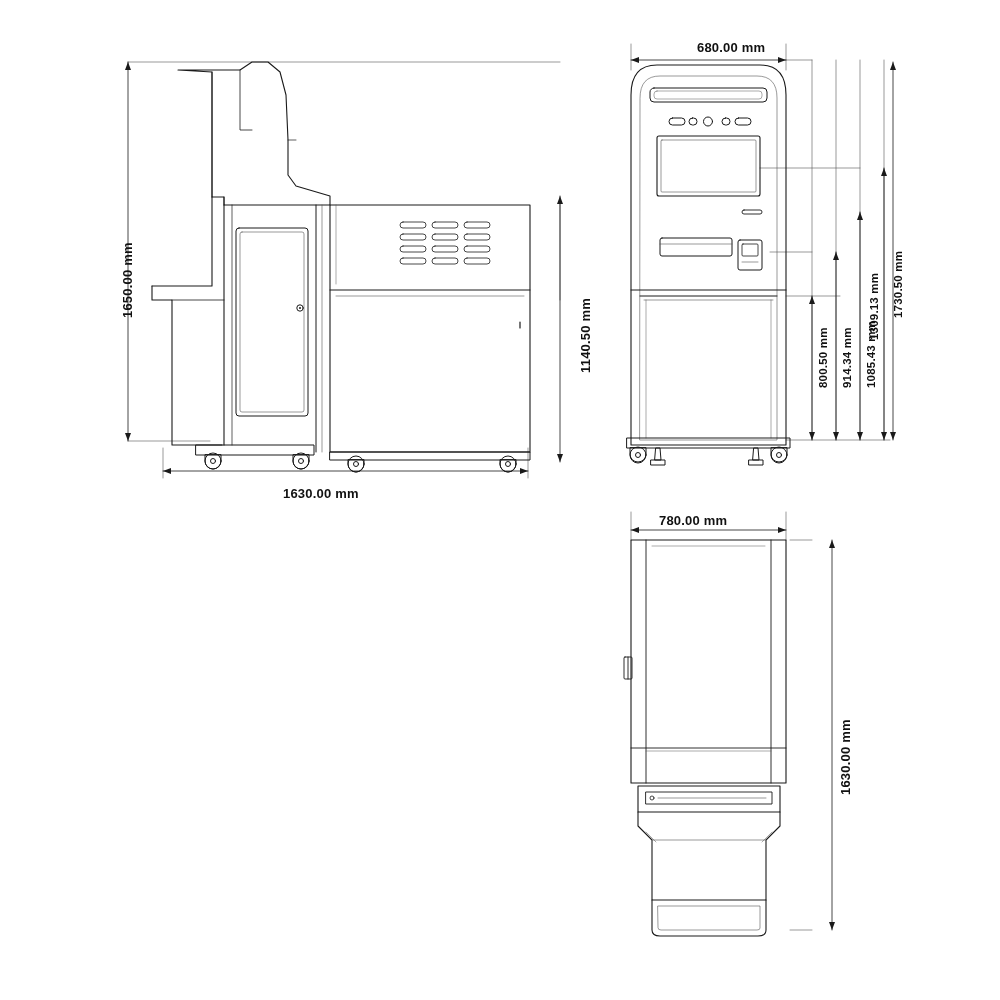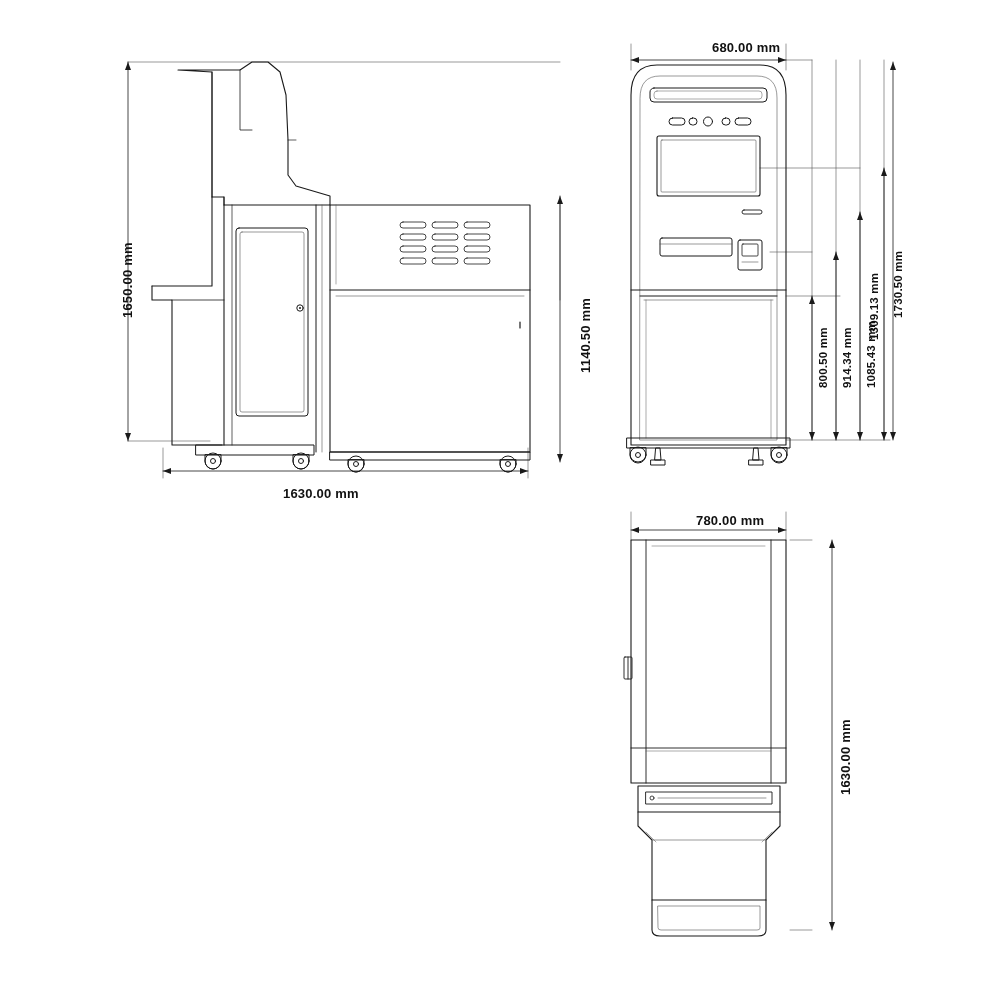--- a/index.html
+++ b/index.html
@@ -278,29 +278,29 @@
 
     </g>
   </svg>
 
   <div class="dim-label vert" style="left:120px; top:318px; transform: rotate(-90deg);">1650.00 mm</div>
 
   <div class="dim-label vert" style="left:578px; top:373px; transform: rotate(-90deg);">1140.50 mm</div>
 
   <div class="dim-label" style="left:283px; top:486px;">1630.00 mm</div>
 
-  <div class="dim-label" style="left:712px; top:40px;">680.00 mm</div>
+  <div class="dim-label" style="left:697px; top:40px;">680.00 mm</div>
 
   <div class="dim-label small vert" style="left:817px; top:388px; transform: rotate(-90deg);">800.50 mm</div>
 
   <div class="dim-label small vert" style="left:841px; top:388px; transform: rotate(-90deg);">914.34 mm</div>
 
   <div class="dim-label small vert" style="left:865px; top:388px; transform: rotate(-90deg);">1085.43 mm</div>
 
   <div class="dim-label small vert" style="left:868px; top:340px; transform: rotate(-90deg);">1309.13 mm</div>
 
   <div class="dim-label small vert" style="left:892px; top:318px; transform: rotate(-90deg);">1730.50 mm</div>
 
-  <div class="dim-label" style="left:696px; top:513px;">780.00 mm</div>
+  <div class="dim-label" style="left:659px; top:513px;">780.00 mm</div>
 
   <div class="dim-label vert" style="left:838px; top:795px; transform: rotate(-90deg);">1630.00 mm</div>
 
 </div>
 
 </body></html>

